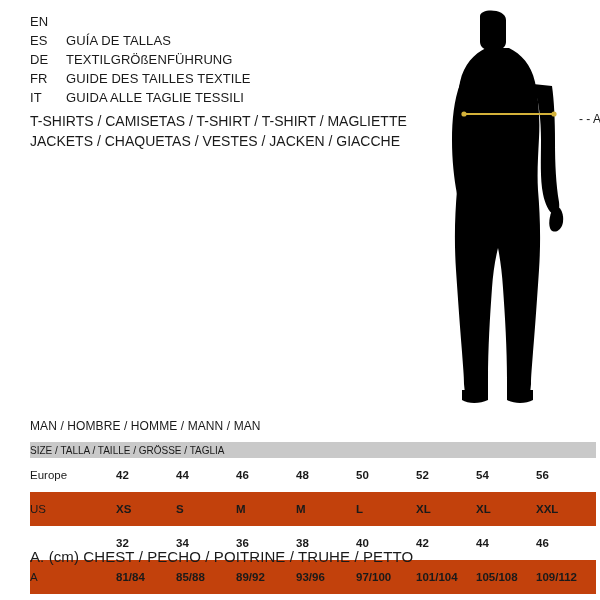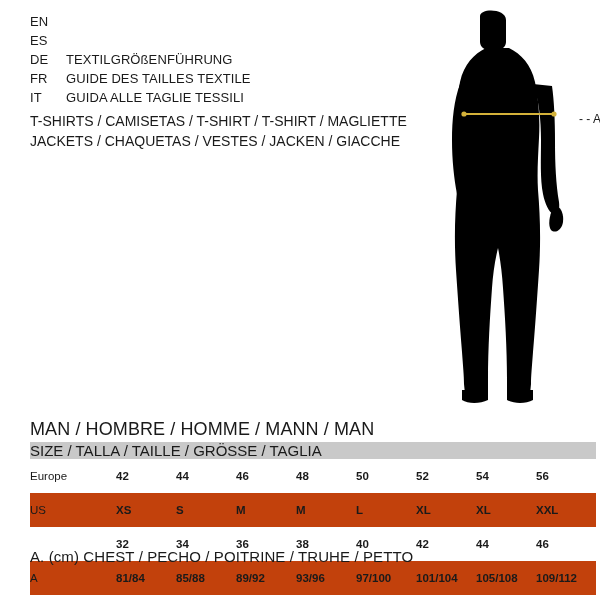--- a/index.html
+++ b/index.html
@@ -75,21 +75,21 @@
     top: 104px;
     font-size: 12px;
     color: #1a1a1a;
   }
 
   
   .table-title {
     position: absolute;
     left: 18px;
     top: 419px;
-    font-size: 18px;
+    font-size: 12px;
     letter-spacing: 0.1px;
     color: #1a1a1a;
   }
 
   table.size-table {
     position: absolute;
     left: 18px;
     top: 442px;
     width: 566px;
     border-collapse: collapse;
@@ -97,21 +97,21 @@
     color: #1a1a1a;
   }
   table.size-table td {
     padding: 0;
     height: 34px;
     vertical-align: middle;
     white-space: nowrap;
   }
   tr.row-head td {
     background: #c9c9c9;
-    font-size: 15px;
+    font-size: 10px;
     height: 16px;
   }
   tr.row-shaded td {
     background: #c2410c;
   }
   tr.row-plain td {
     background: #ffffff;
   }
   td.col-label {
     width: 86px;
@@ -137,20 +137,21 @@
 <body>
 
 <div class="page">
 
   <div class="legend">
     <div class="legend-row">
       <span class="legend-code">EN</span>
     </div>
     <div class="legend-row">
       <span class="legend-code">ES</span>
+      <span class="legend-text">GUÍA DE TALLAS</span>
     </div>
     <div class="legend-row">
       <span class="legend-code">DE</span>
       <span class="legend-text">TEXTILGRÖßENFÜHRUNG</span>
     </div>
     <div class="legend-row">
       <span class="legend-code">FR</span>
       <span class="legend-text">GUIDE DES TAILLES TEXTILE</span>
     </div>
     <div class="legend-row">

